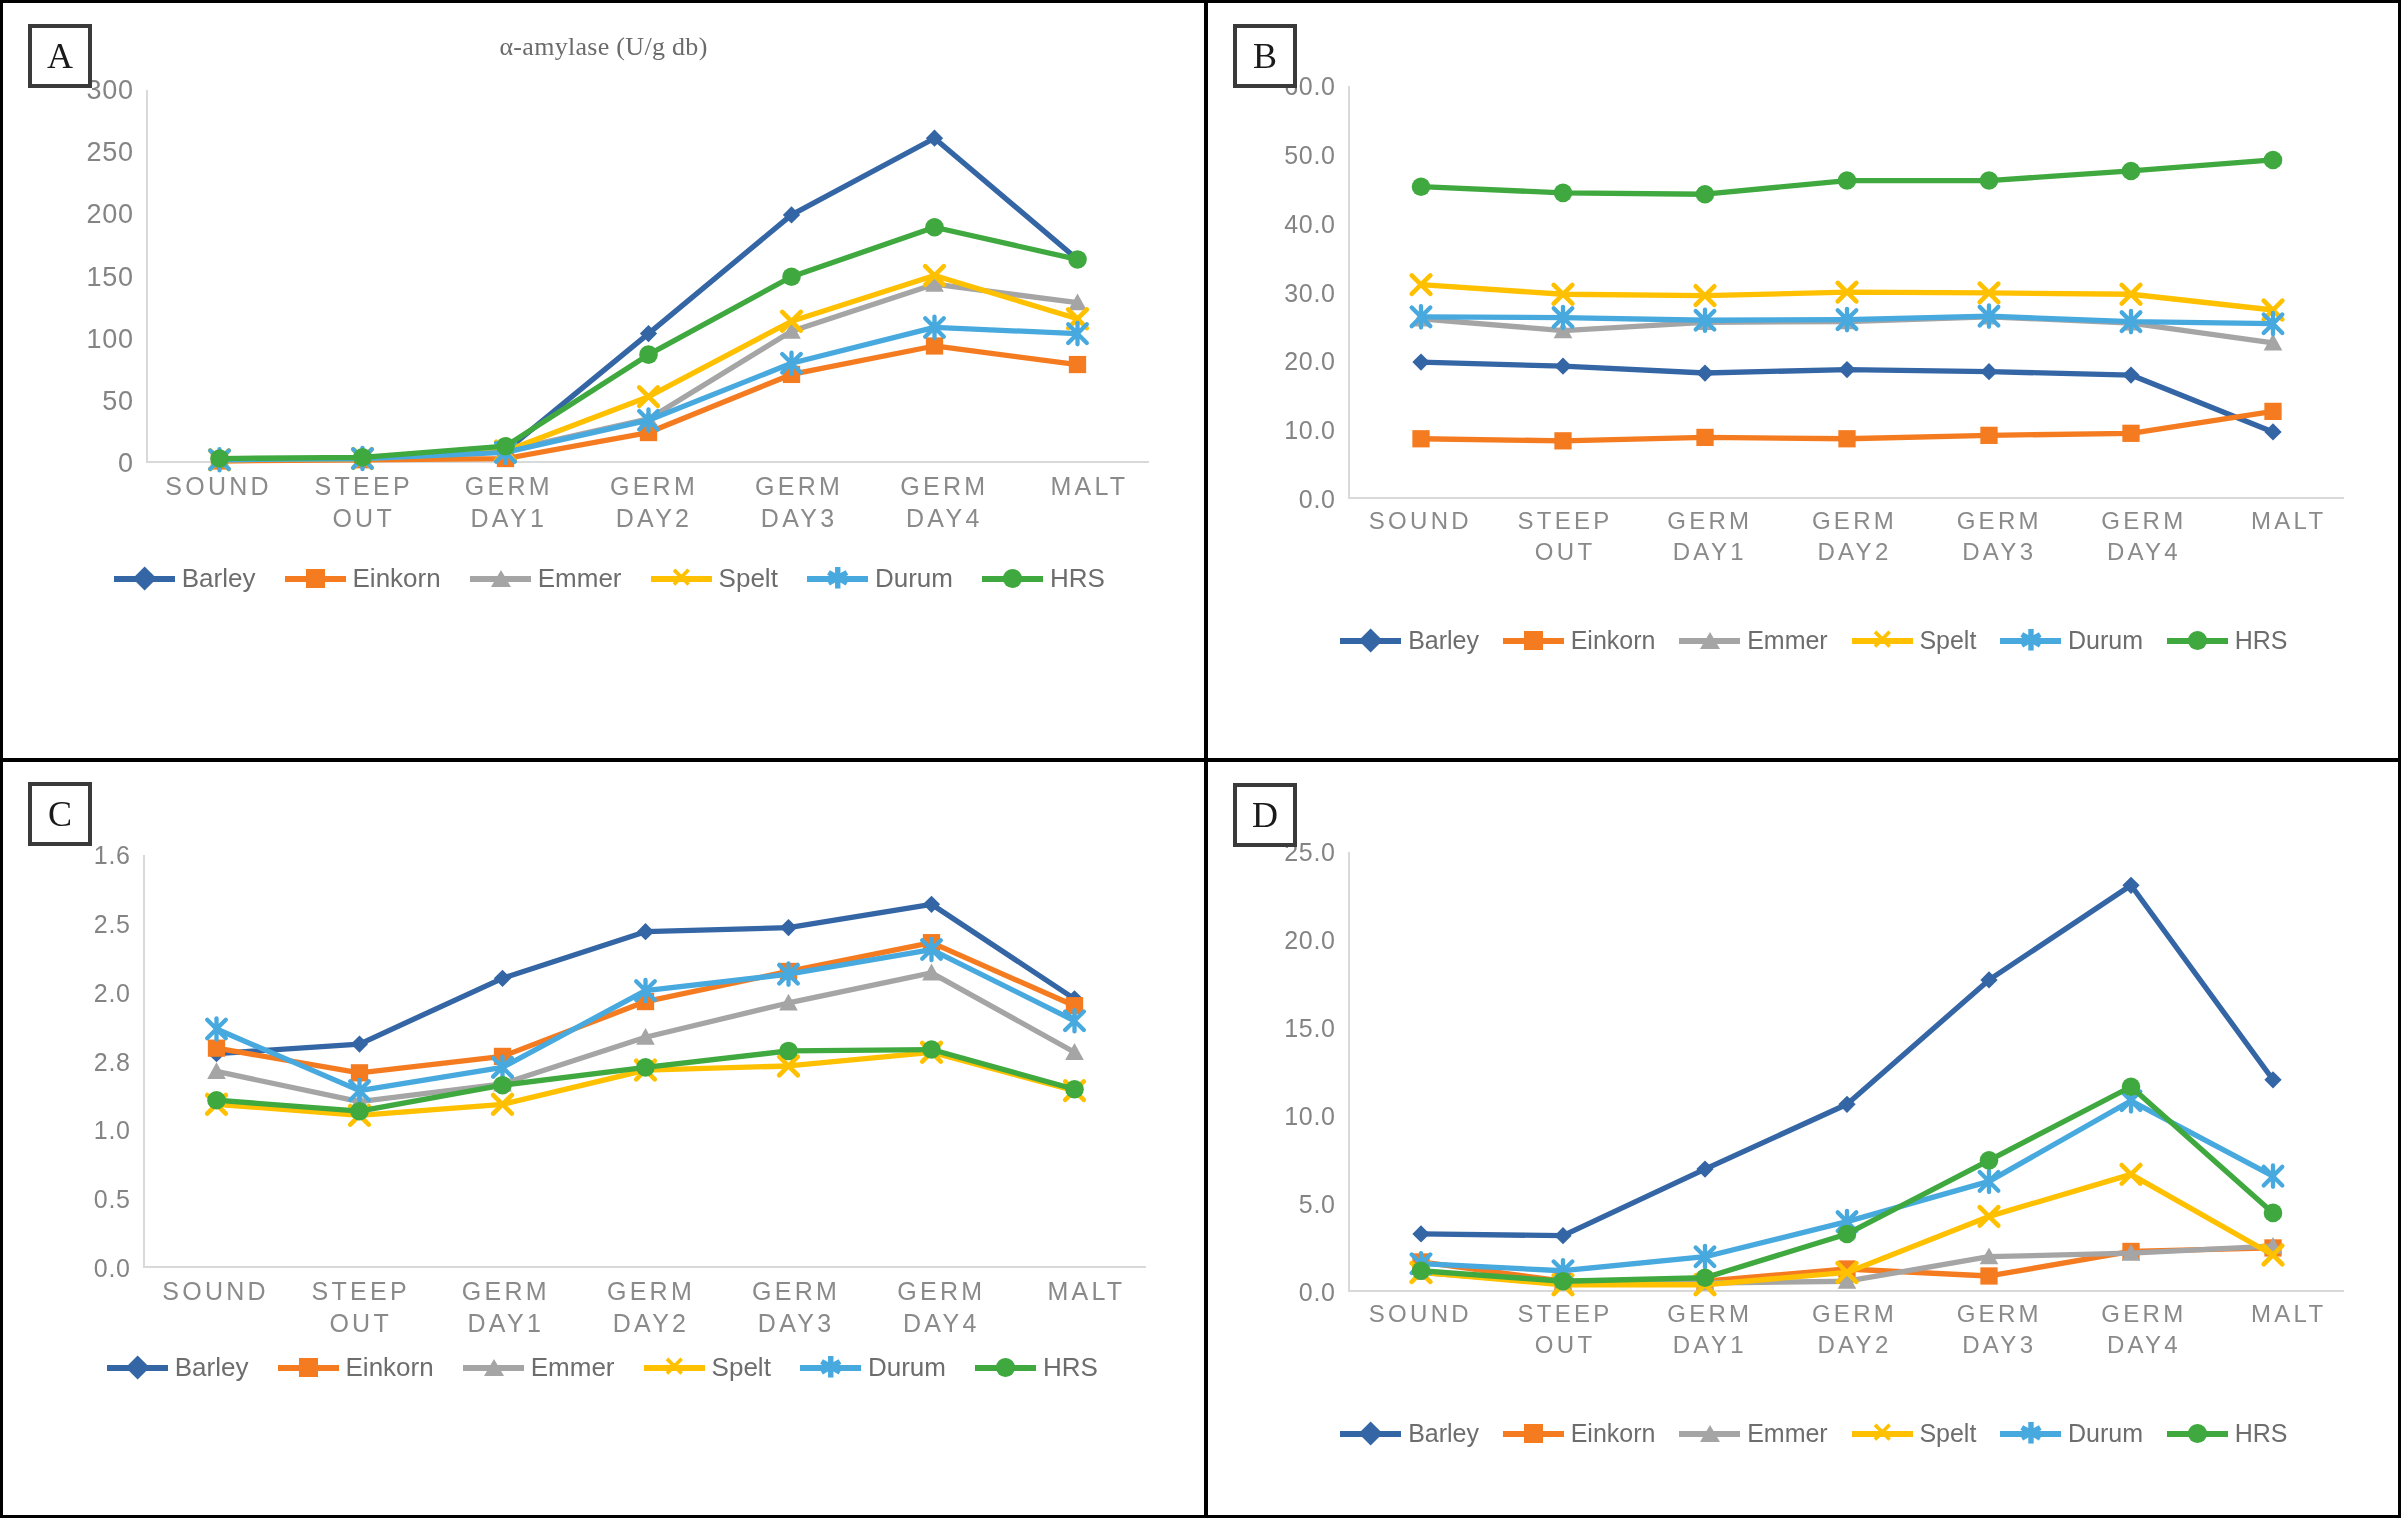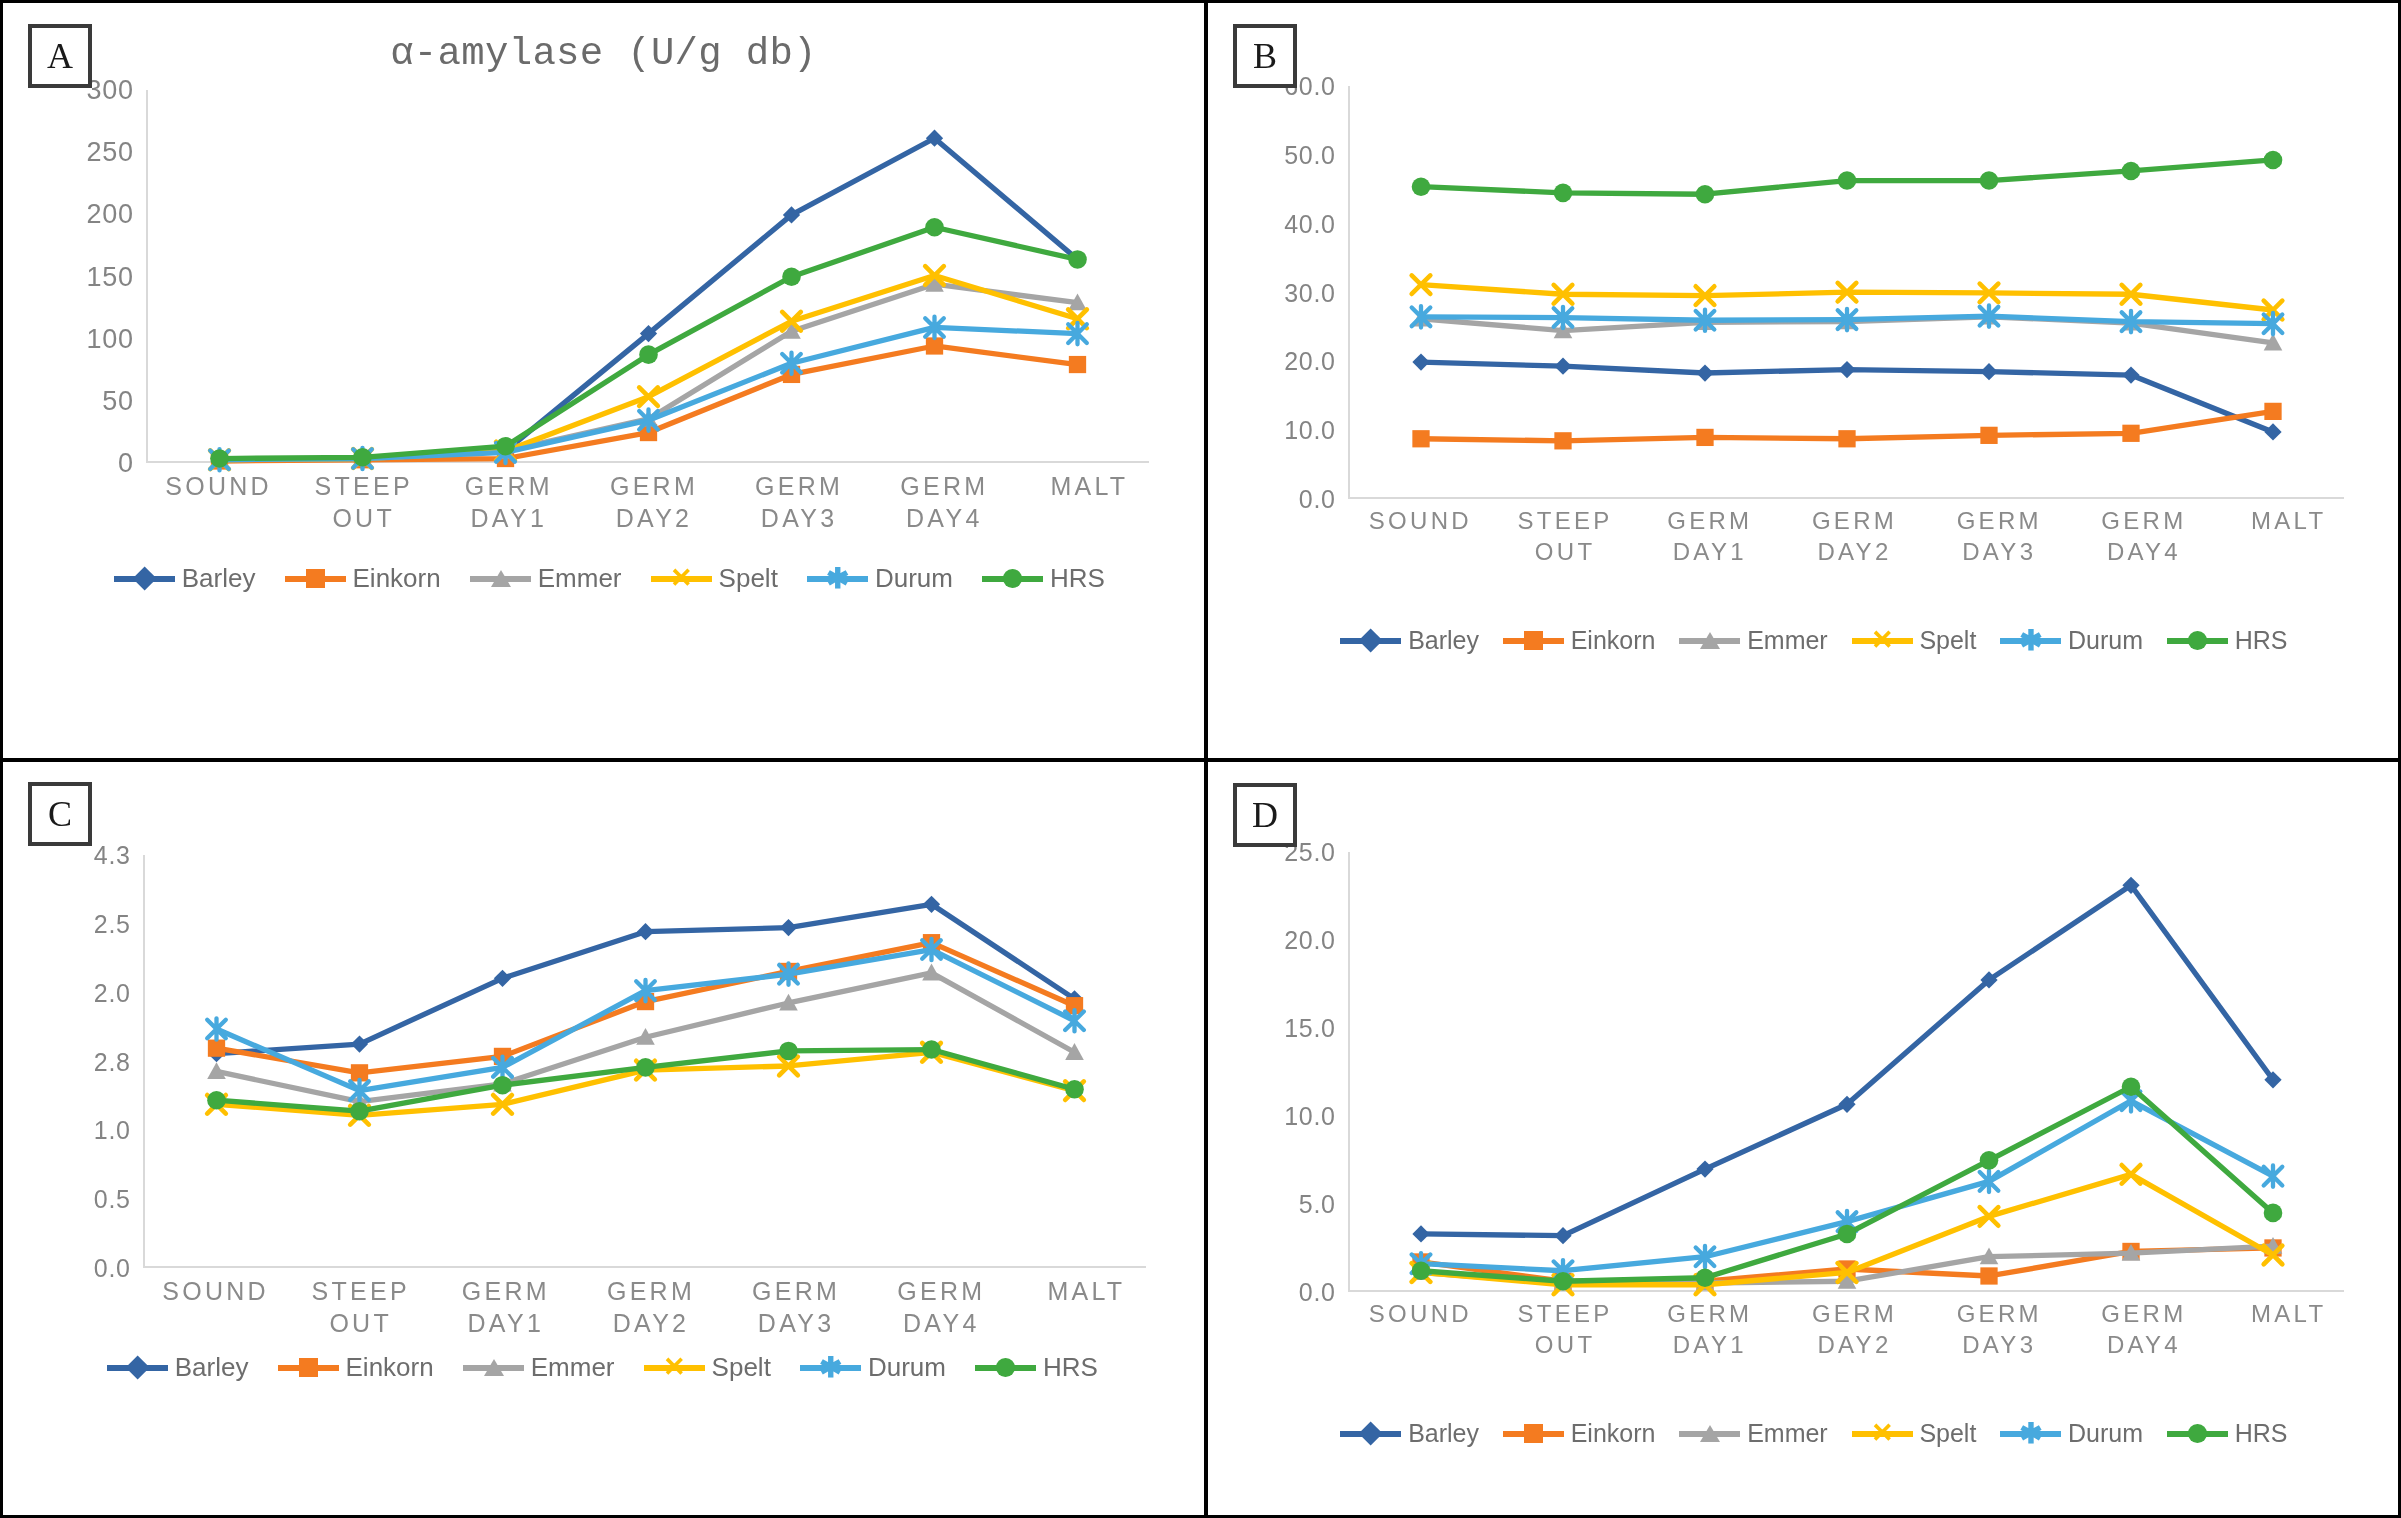--- a/index.html
+++ b/index.html
@@ -37,22 +37,22 @@
     font-family:"Liberation Serif", serif;
     font-size:36px; color:#1a1a1a;
     z-index:6;
   }
   .panel.p-c .panel-tag { top:20px; }
 
   .chart-title {
     position:absolute;
     left:0; right:0; top:29px;
     text-align:center;
-    font-family:Liberation Mono, monospace;
-    font-size:39px;
+    font-family:Liberation Serif, serif;
+    font-size:26px;
     color:#6b6b6b;
     letter-spacing:0.3px;
     z-index:3;
   }
   .panel.p-c .chart-title, .panel.p-d .chart-title { top:27px; }
 
   .plot-wrap {
     position:absolute;
     z-index:2;
   }
@@ -411,21 +411,21 @@
   <div class="panel p-c">
     <div class="panel-tag">C</div>
     <div class="plot-wrap">
       <div class="yaxis-labels">
           <div class="ytick" style="top: 100%;">0.0</div>
           <div class="ytick" style="top: 83.3333%;">0.5</div>
           <div class="ytick" style="top: 66.6667%;">1.0</div>
           <div class="ytick" style="top: 50%;">2.8</div>
           <div class="ytick" style="top: 33.3333%;">2.0</div>
           <div class="ytick" style="top: 16.6667%;">2.5</div>
-          <div class="ytick" style="top: 0%;">4.3</div>
+          <div class="ytick" style="top: 0%;">1.6</div>
         </div>
       <div class="plot-area">
         <svg class="series-svg" preserveAspectRatio="none" viewBox="0 0 1505 620">
             <g>
               <polyline points="107.5,299.66666666666663 322.5,285.2 537.5,185.99999999999994 752.5,115.73333333333335 967.5,109.5333333333333 1182.5,74.39999999999998 1397.5,217" fill="none" stroke="#3465A4" stroke-width="8" stroke-linejoin="round" stroke-linecap="round"></polyline>
               <polygon points="107.5,286.66666666666663 120.5,299.66666666666663 107.5,312.66666666666663 94.5,299.66666666666663" fill="#3465A4"></polygon>
               <polygon points="322.5,272.2 335.5,285.2 322.5,298.2 309.5,285.2" fill="#3465A4"></polygon>
               <polygon points="537.5,172.99999999999994 550.5,185.99999999999994 537.5,198.99999999999994 524.5,185.99999999999994" fill="#3465A4"></polygon>
               <polygon points="752.5,102.73333333333335 765.5,115.73333333333335 752.5,128.73333333333335 739.5,115.73333333333335" fill="#3465A4"></polygon>
               <polygon points="967.5,96.5333333333333 980.5,109.5333333333333 967.5,122.5333333333333 954.5,109.5333333333333" fill="#3465A4"></polygon>

